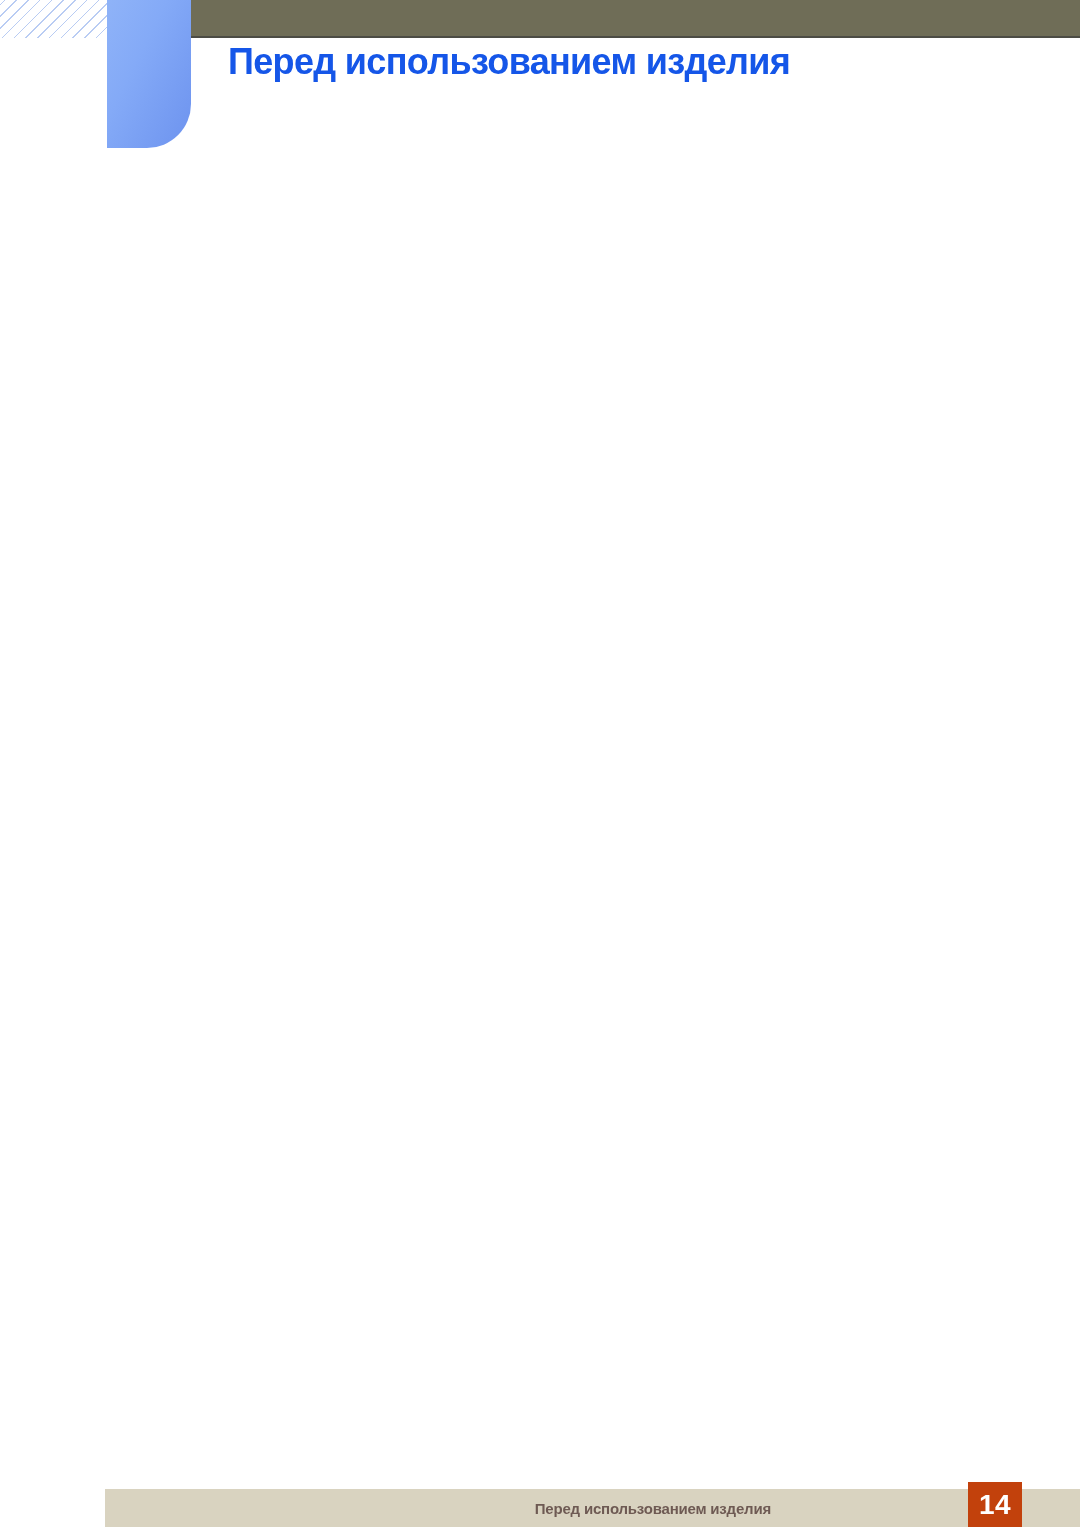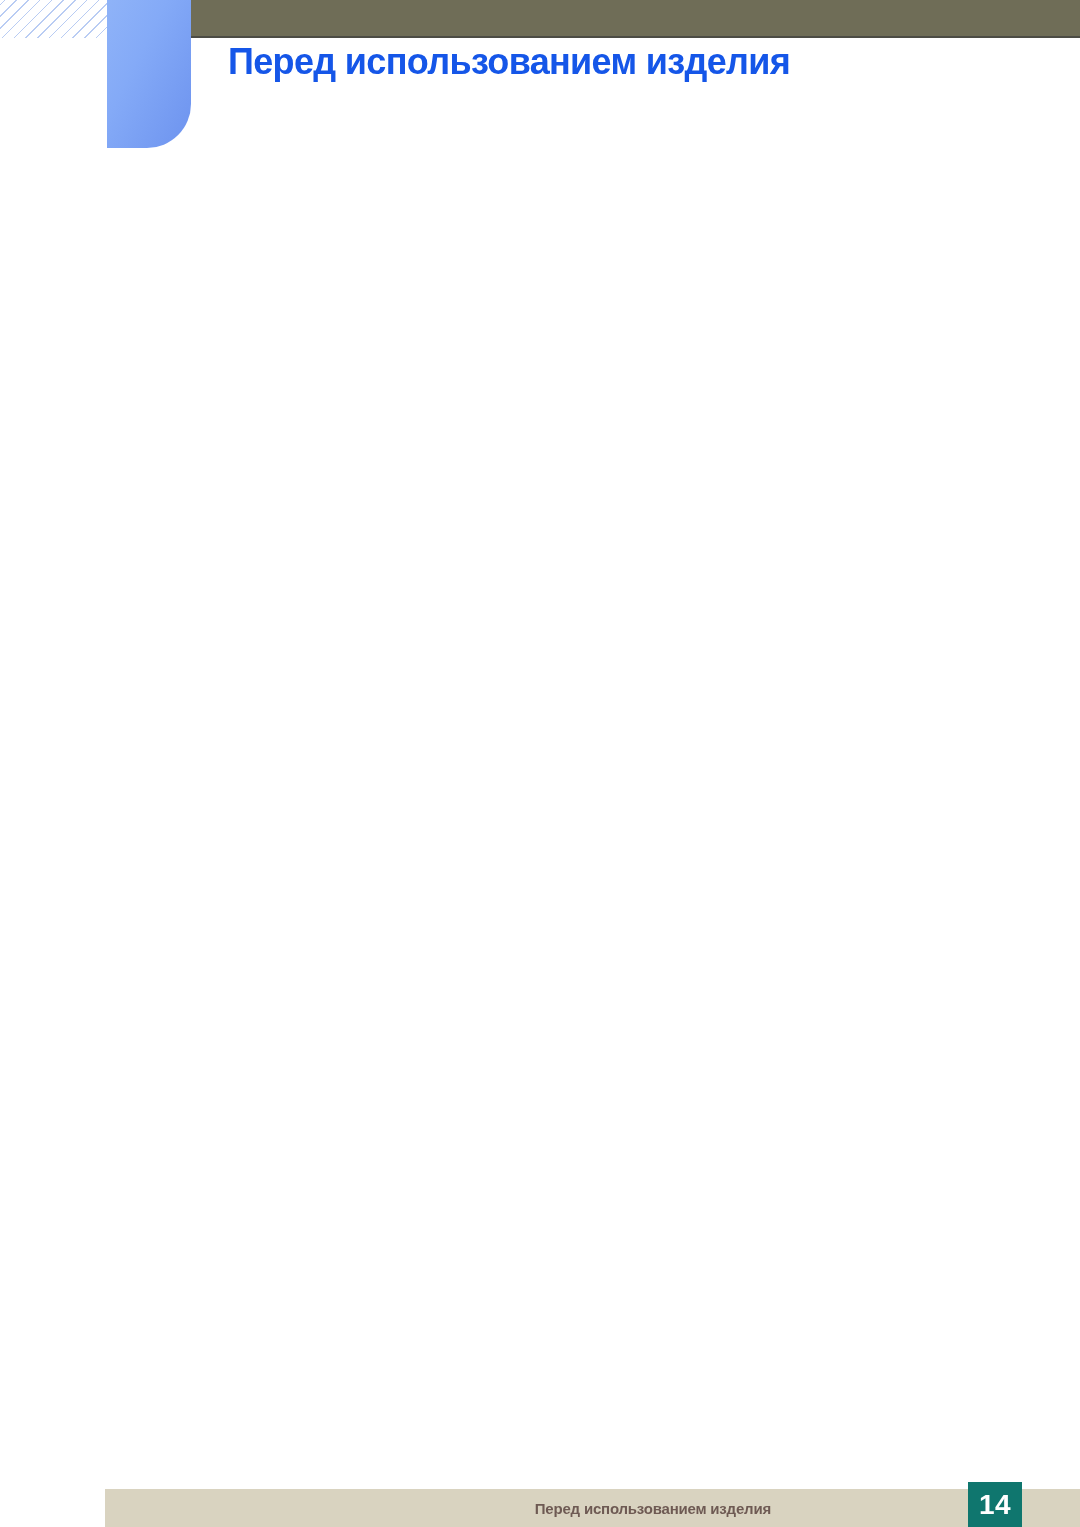--- a/index.html
+++ b/index.html
@@ -17,21 +17,21 @@
     background:linear-gradient(117deg,#8fb3f8 0%,#84aaf7 38%,#6d93ef 100%);
     border-bottom-right-radius:44px;}
   .olivebar{position:absolute;left:191px;top:0;width:889px;height:36px;background:#6f6d57;
     border-bottom:2px solid #4c4c45;}
   .page-title{position:absolute;left:228px;top:42px;font-size:36px;font-weight:bold;
     color:#1556e8;letter-spacing:-0.65px;line-height:40px;}
 
   
   .footbar{position:absolute;left:105px;top:1489px;width:975px;height:38px;background:#d9d3c0;}
   .foottext{position:absolute;right:117px;top:1500px;font-size:15px;font-weight:bold;color:#6e5a53;letter-spacing:-0.2px;}
-  .pagenum{position:absolute;left:968px;top:1482px;width:54px;height:45px;background:#0f766e;
+  .pagenum{position:absolute;left:968px;top:1482px;width:54px;height:45px;background:#c2410c;
      color:#fff;font-size:28px;font-weight:bold;display:flex;align-items:center;justify-content:center;letter-spacing:0.4px;}
 </style>
 </head>
 <body>
 
 <div class="page">
   <div class="hatch"></div>
   <div class="bluebox"></div>
   <div class="olivebar"></div>
   <div class="page-title">Перед использованием изделия</div>

